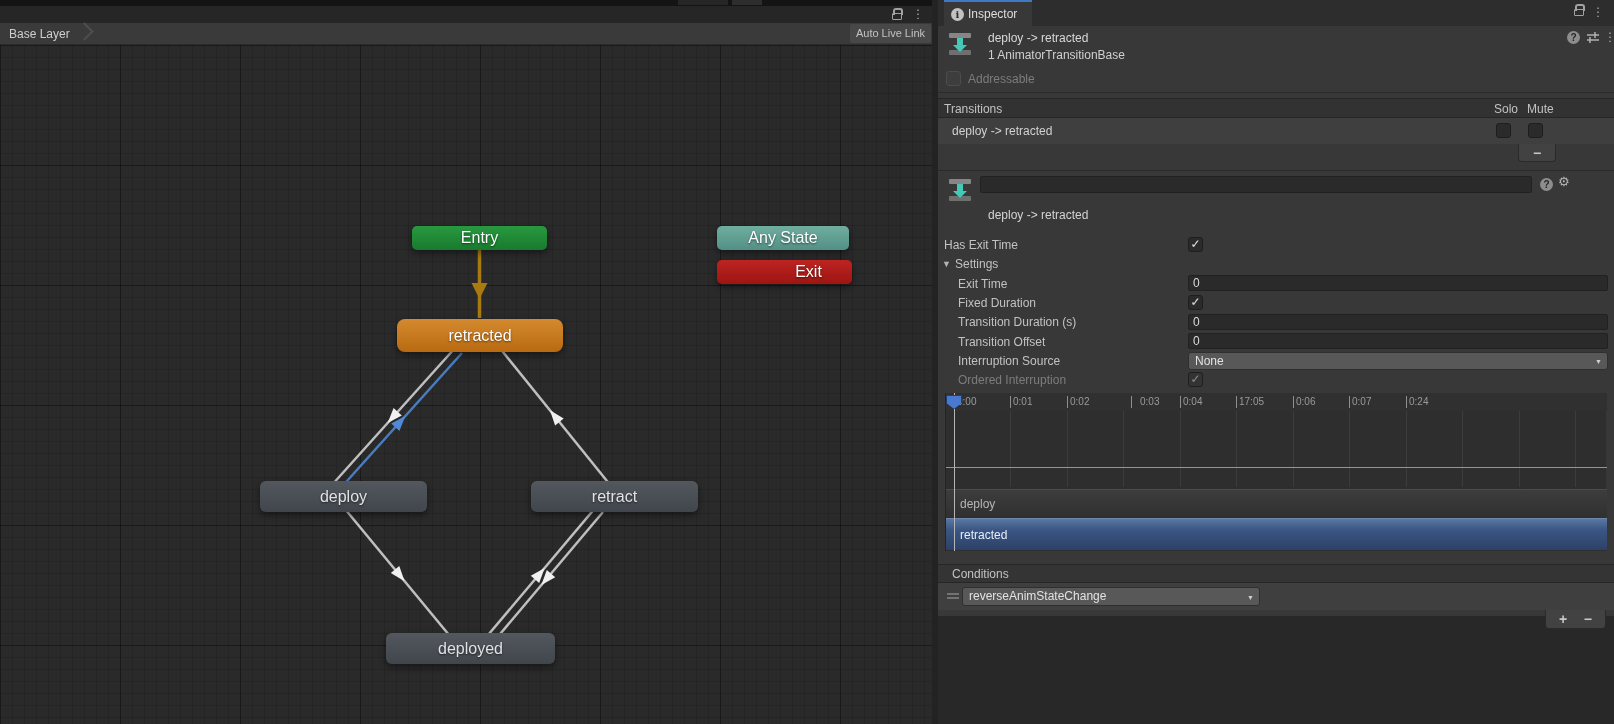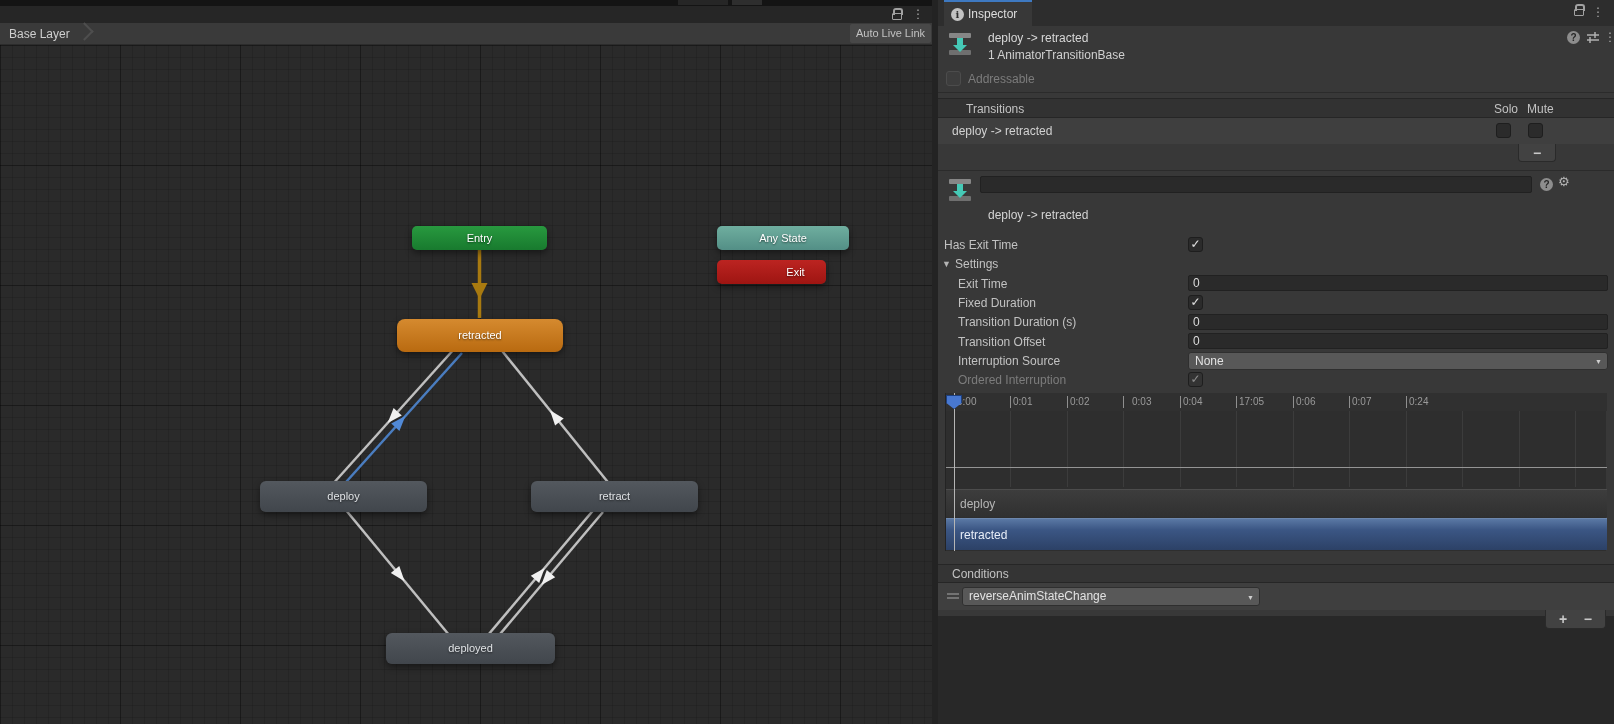--- a/index.html
+++ b/index.html
@@ -17,24 +17,24 @@
   .auto-live-link{position:absolute;right:7px;top:1px;width:81px;height:19px;background:#484848;border-radius:2px;color:#c2c2c2;font-size:11px;text-align:center;line-height:19px;}
 
   .graph{position:absolute;left:0;top:45px;width:938px;height:679px;background-color:#2a2a2a;
     background-image:
       linear-gradient(to right, rgba(0,0,0,.30) 1px, transparent 1px),
       linear-gradient(to bottom, rgba(0,0,0,.30) 1px, transparent 1px),
       linear-gradient(to right, rgba(0,0,0,.12) 1px, transparent 1px),
       linear-gradient(to bottom, rgba(0,0,0,.12) 1px, transparent 1px);
     background-size:120px 120px,120px 120px,12px 12px,12px 12px;}
   .graph svg{position:absolute;left:0;top:0;}
-  .node{position:absolute;border-radius:5px;color:#fff;font-size:11px;text-align:center;box-shadow:0 3px 7px rgba(0,0,0,.45);text-shadow:0 1px 2px rgba(0,0,0,.55);}
+  .node{position:absolute;border-radius:5px;color:#fff;font-size:16px;text-align:center;box-shadow:0 3px 7px rgba(0,0,0,.45);text-shadow:0 1px 2px rgba(0,0,0,.55);}
   .node-entry{left:412px;top:181px;width:135px;height:24px;line-height:24px;background:linear-gradient(#28993f,#187a2e);}
   .node-anystate{left:717px;top:181px;width:132px;height:24px;line-height:24px;background:linear-gradient(#6fae9f,#538f86);}
-  .node-exit{left:717px;top:215px;width:109px;height:24px;line-height:24px;background:linear-gradient(#bc2421,#9e1512);padding-left:48px;}
+  .node-exit{left:717px;top:215px;width:135px;height:24px;line-height:24px;background:linear-gradient(#bc2421,#9e1512);padding-left:48px;}
   .node-retracted{left:397px;top:274px;width:166px;height:33px;line-height:33px;background:linear-gradient(#d58a2f,#b96a10);border-radius:8px;}
   .node-gray{width:167px;height:31px;line-height:31px;background:linear-gradient(#53585e,#41464c);border-radius:6px;color:#e0e3e6;}
   .node-deploy{left:260px;top:436px;}
   .node-retract{left:531px;top:436px;}
   .node-deployed{left:386px;top:588px;width:169px;}
 
   
   .panel-sep{position:absolute;left:932px;top:0;width:6px;height:724px;background:#232323;}
 
   
@@ -198,21 +198,21 @@
           </g>
         </svg>
     </div>
     <div class="kebab-icon" style="position:absolute;left:666px;top:31px;"></div>
 
     <div class="checkbox empty-dim" style="left:8px;top:71px;"></div>
     <div class="row-label dim" style="left:30px;top:72px;">Addressable</div>
     <div style="position:absolute;left:0;top:92px;width:676px;height:1px;background:#2b2b2b;"></div>
 
     <div class="sec-header" style="top:98px;height:20px;">
-      <span class="row-label" style="left:28px;top:3px;">Transitions</span>
+      <span class="row-label" style="left:6px;top:3px;">Transitions</span>
       <span class="row-label" style="left:556px;top:3px;text-align:center;">Solo</span>
       <span class="row-label" style="left:589px;top:3px;">Mute</span>
     </div>
     <div class="list-row" style="top:118px;height:26px;">
       <span class="row-label" style="left:14px;top:6px;color:#d2d2d2;">deploy -&gt; retracted</span>
       <div class="checkbox" style="left:558px;top:5px;"></div>
       <div class="checkbox" style="left:590px;top:5px;"></div>
     </div>
     <div class="list-footer" style="left:580px;top:144px;width:38px;height:18px;">
       <span class="mini-btn">−</span>
@@ -253,21 +253,21 @@
     <div class="dropdown" style="left:250px;top:352px;width:420px;height:18px;">None</div>
 
     <div class="row-label dim" style="left:20px;top:373px;">Ordered Interruption</div>
     <div class="checkbox checked dim" style="left:250px;top:372px;"></div>
 
     <div class="timeline">
       <div class="tl-ruler">
         <span class="tl-tick" style="left:8px;">0:00</span>
         <span class="tl-tick" style="left:64px;">0:01</span>
         <span class="tl-tick" style="left:121px;">0:02</span>
-        <span class="tl-tick" style="left:177px;padding-left:8px;">0:03</span>
+        <span class="tl-tick" style="left:185px;padding-left:8px;">0:03</span>
         <span class="tl-tick" style="left:234px;">0:04</span>
         <span class="tl-tick" style="left:290px;">17:05</span>
         <span class="tl-tick" style="left:347px;">0:06</span>
         <span class="tl-tick" style="left:403px;">0:07</span>
         <span class="tl-tick" style="left:460px;">0:24</span>
       </div>
       <div class="tl-preview">
         <div class="tl-hline"></div>
       </div>
       <div class="tl-bar tl-bar1">deploy</div>

